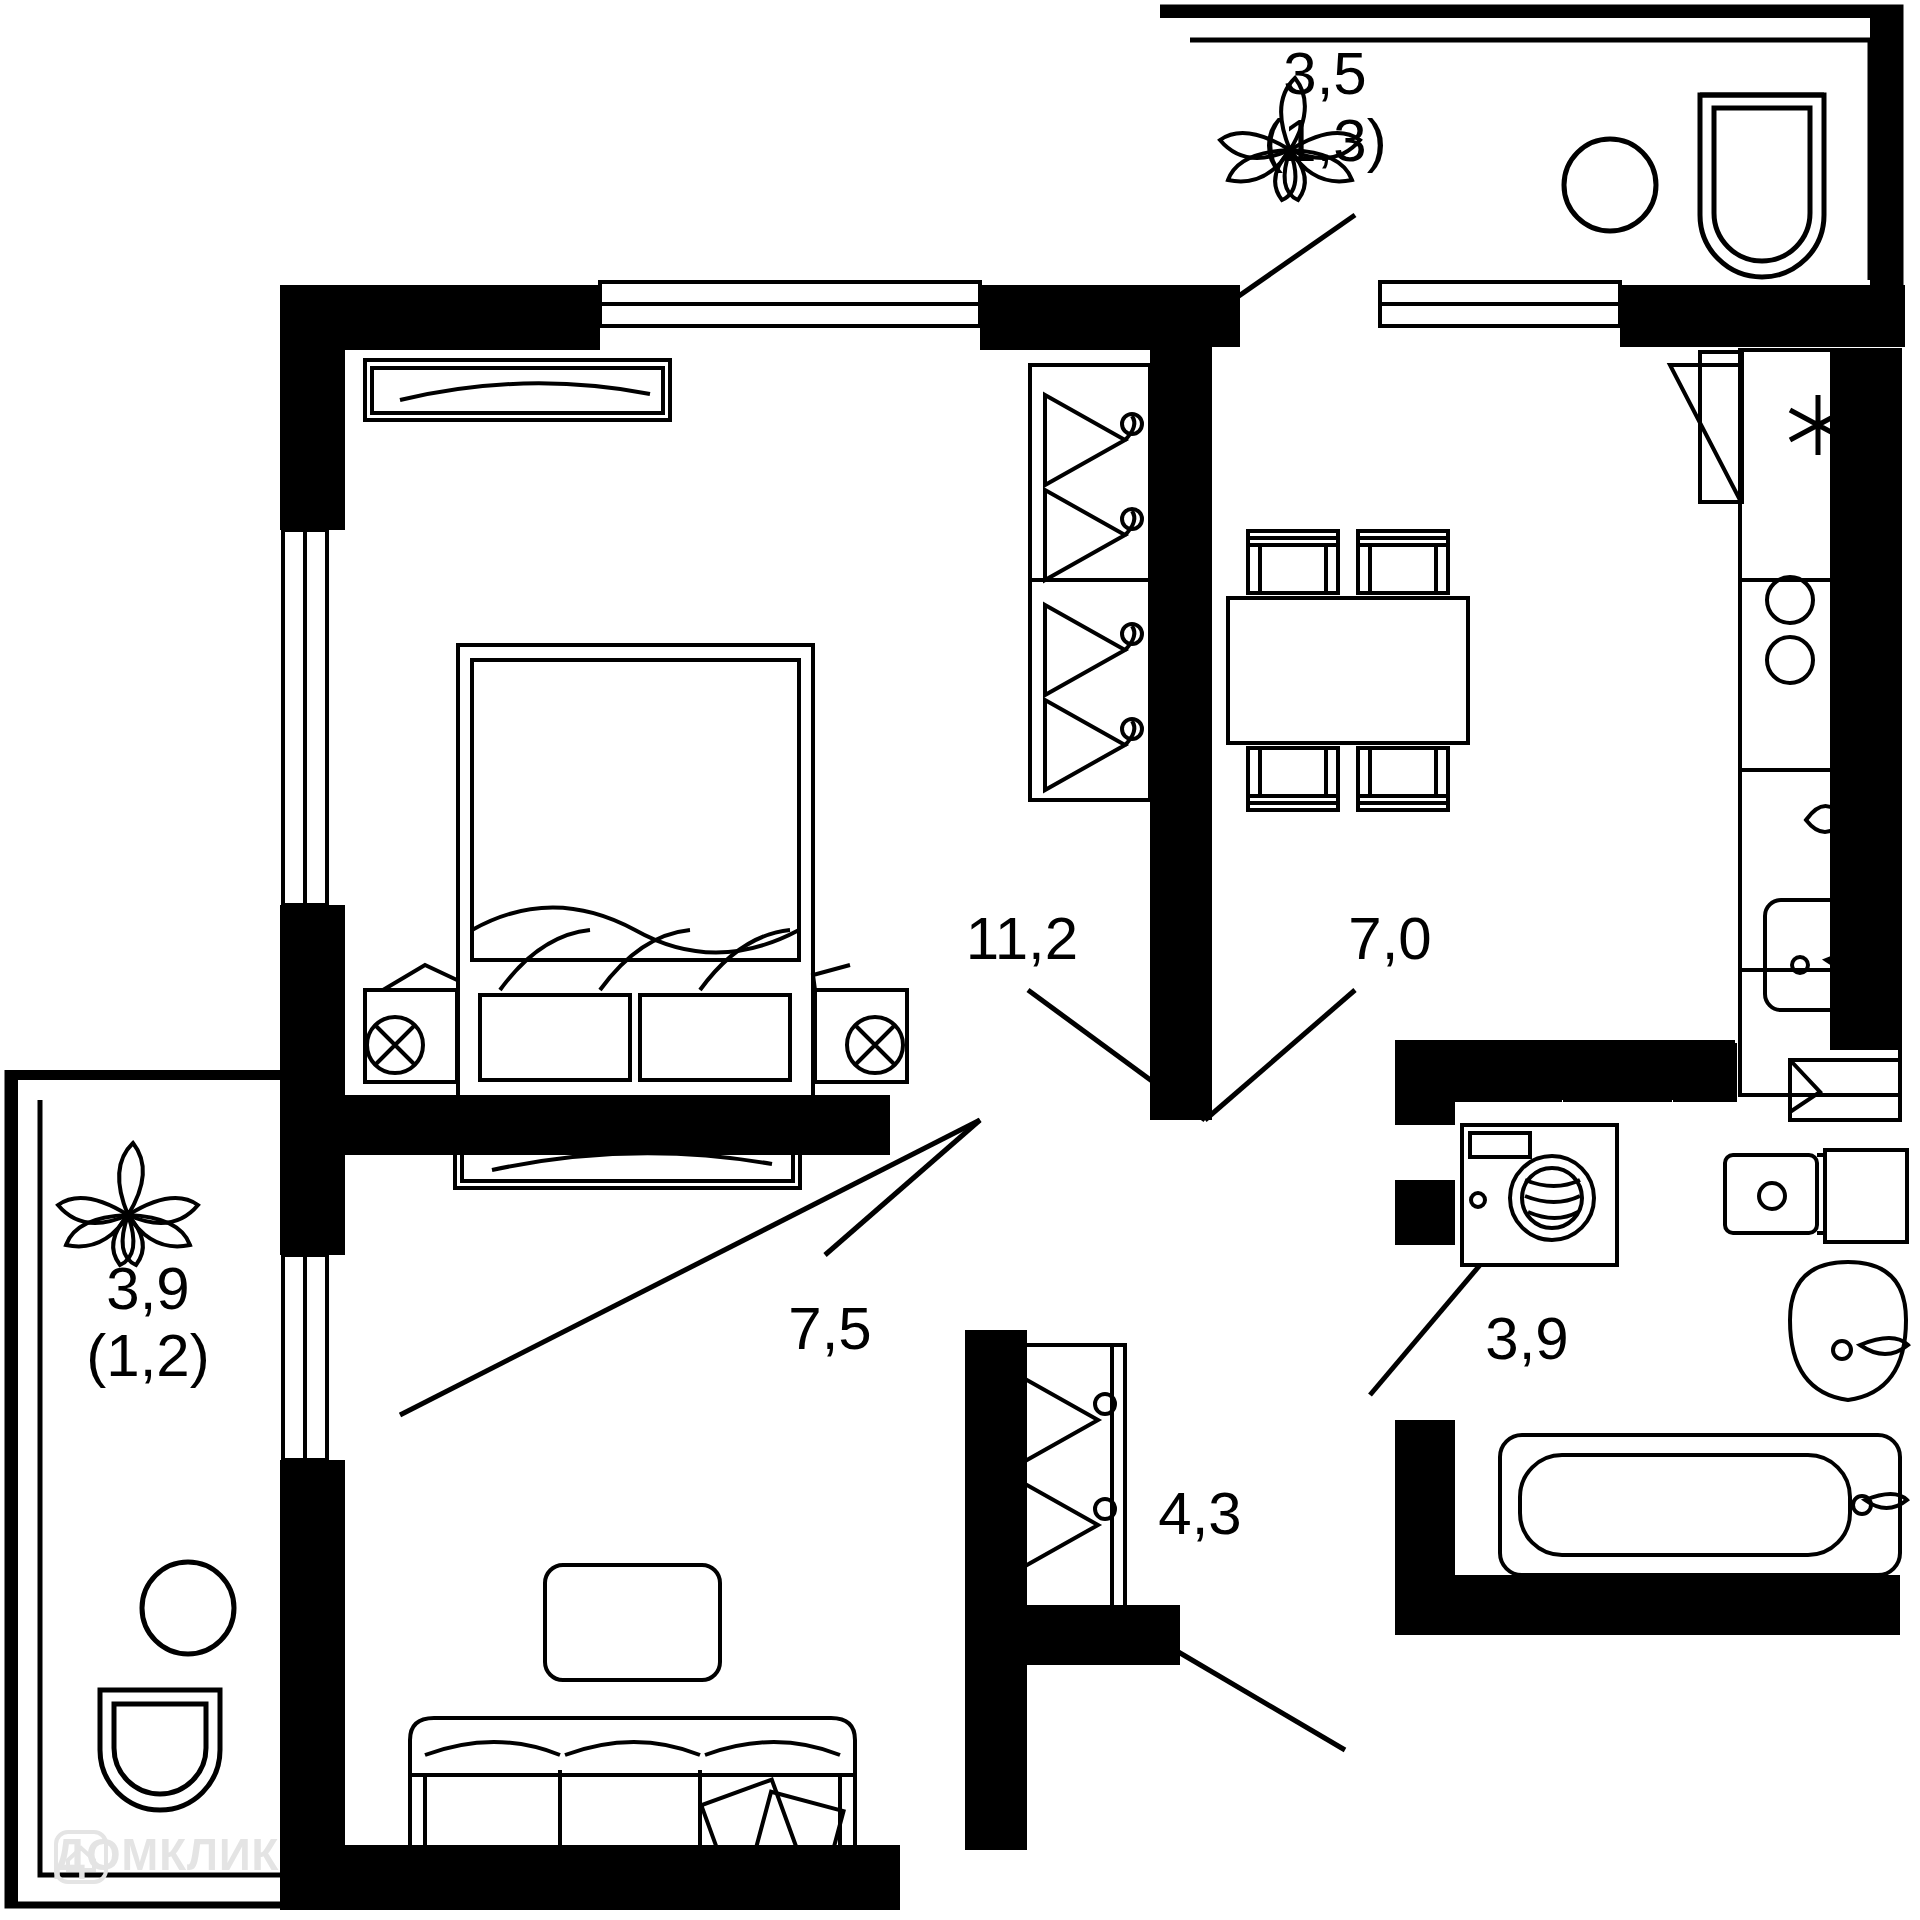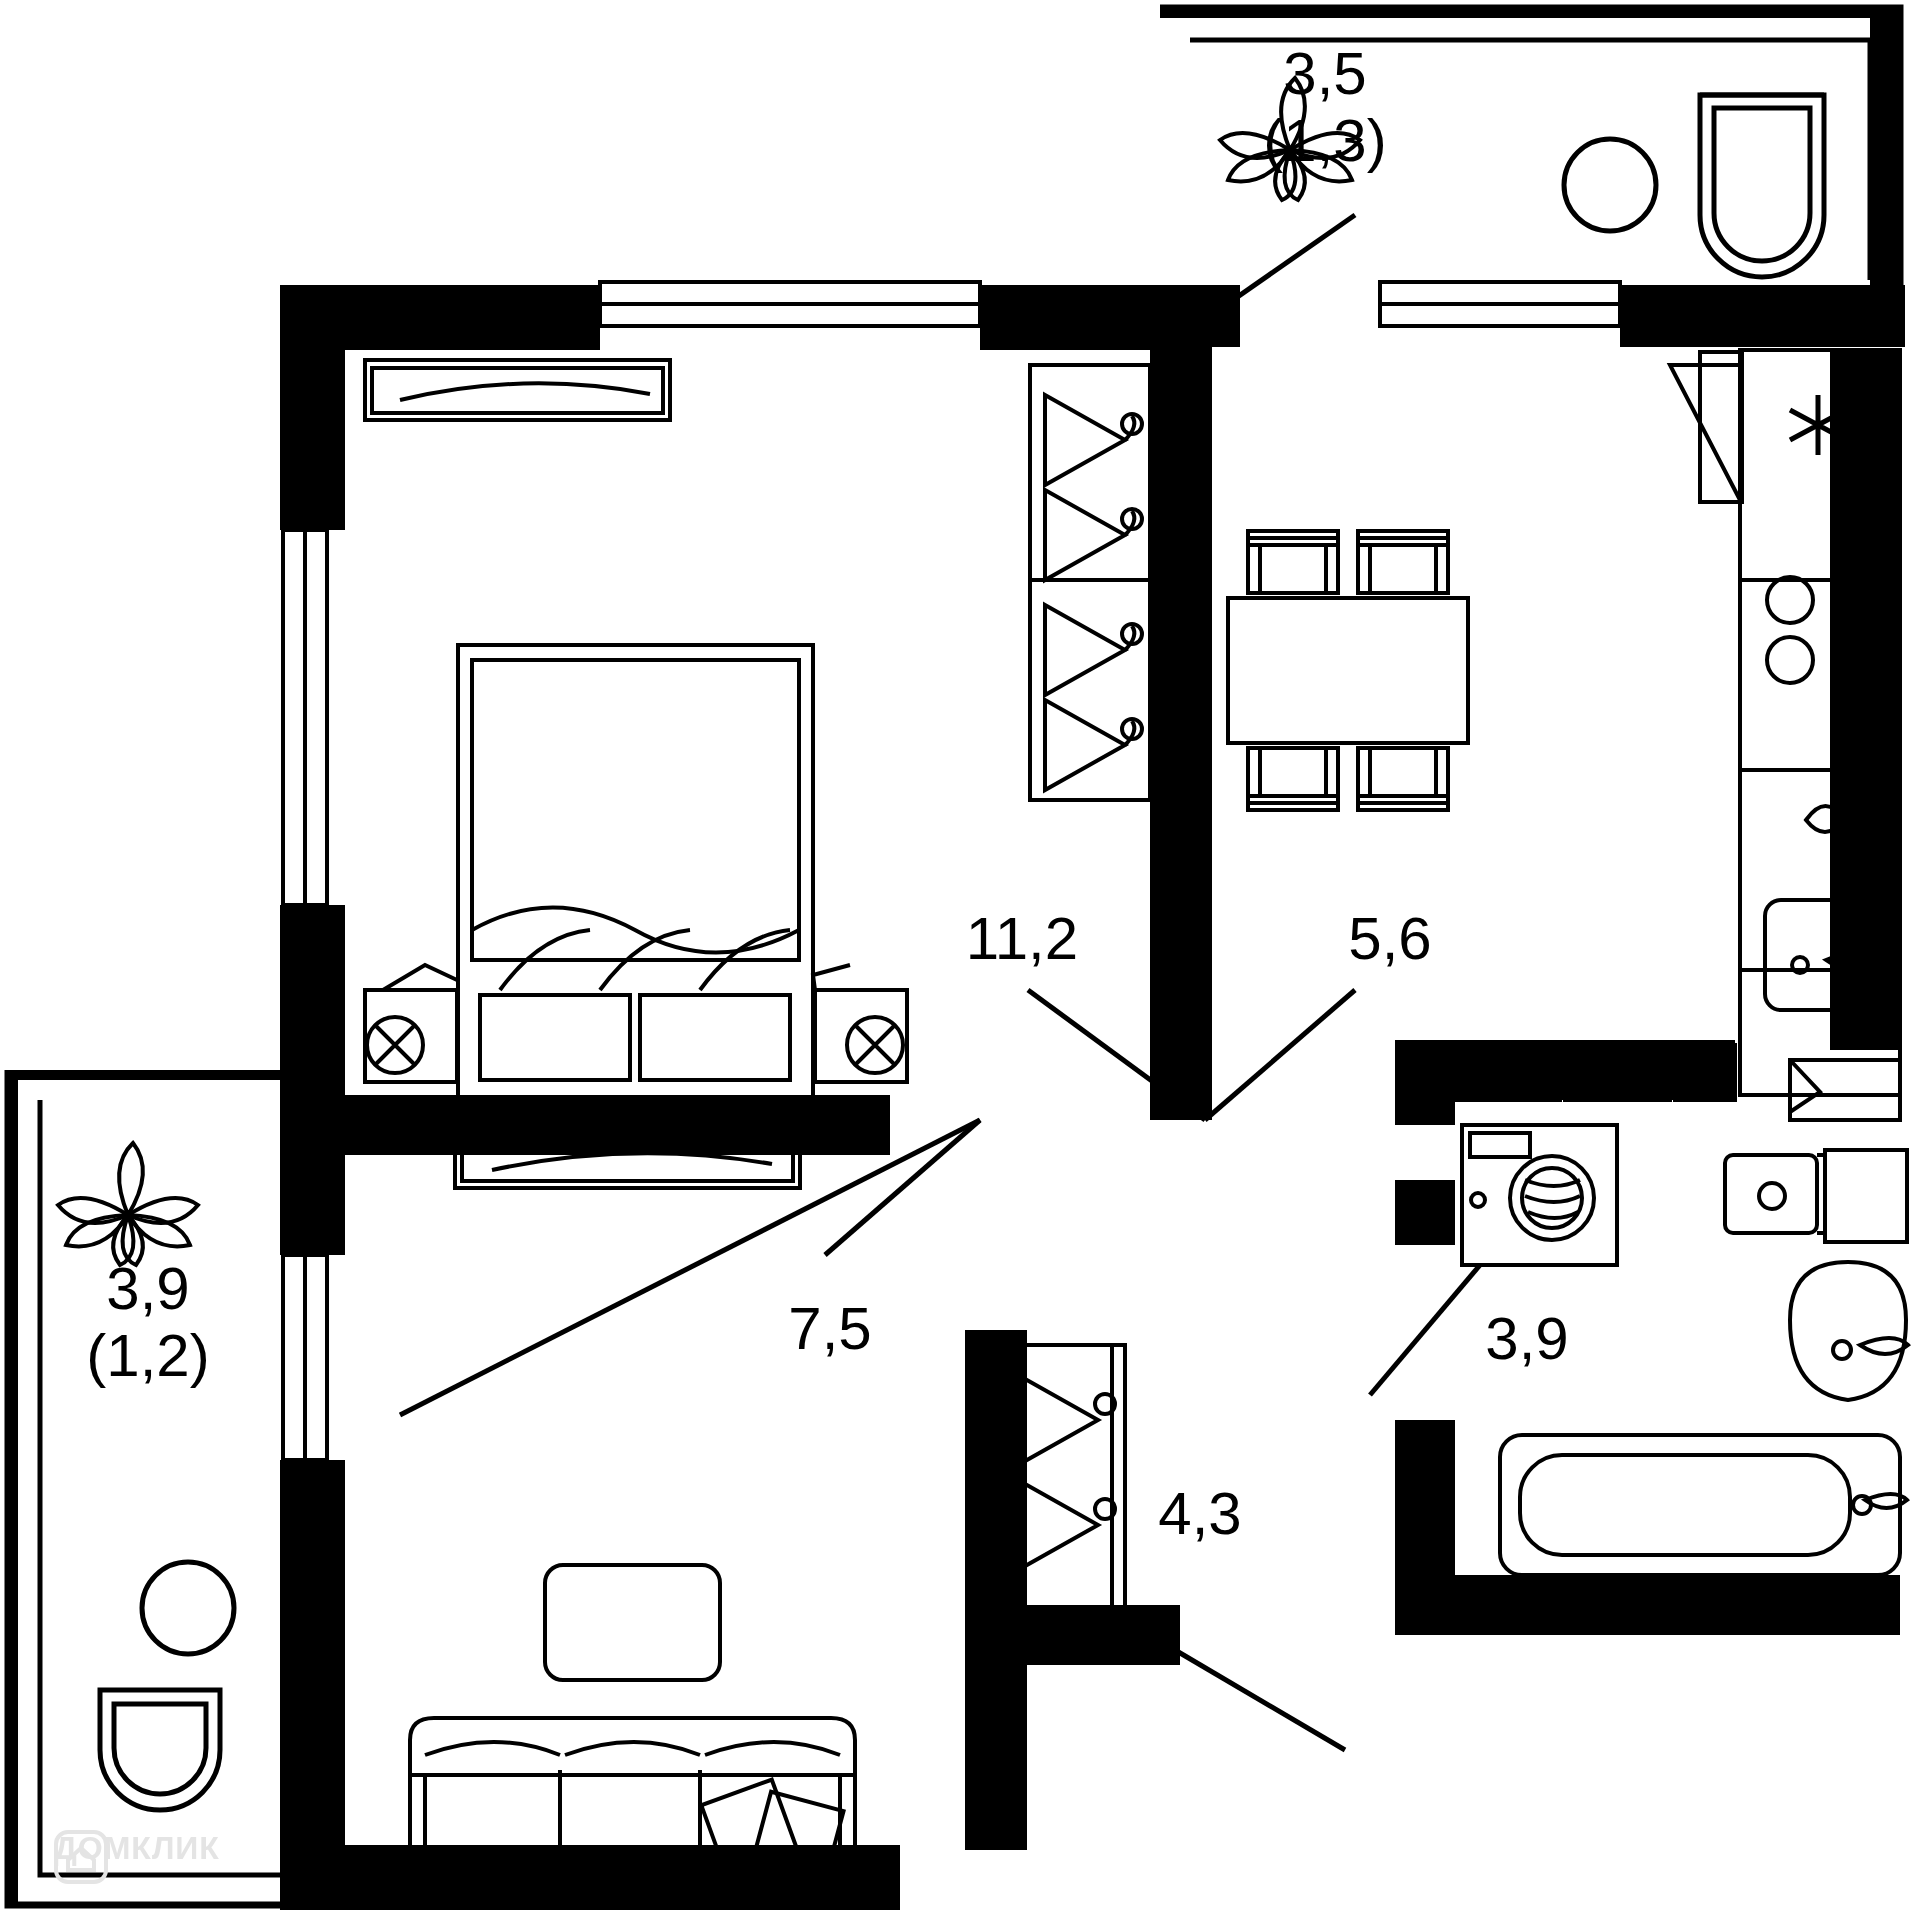--- a/index.html
+++ b/index.html
@@ -1,21 +1,21 @@
 <!DOCTYPE html>
 <html><head>
 <meta charset="utf-8">
 <style>
   html,body{margin:0;padding:0;background:#ffffff;}
   body{width:1920px;height:1920px;font-family:"Liberation Sans",sans-serif;color:#000;overflow:hidden;}
   #plan{position:relative;width:1743px;height:1920px;}
   svg{position:absolute;left:0;top:0;}
   .lbl2{position:absolute;font-size:60px;line-height:1.12;text-align:center;white-space:nowrap;color:#000;}
   .wm{position:absolute;left:54px;top:1830px;display:flex;align-items:center;gap:10px;color:#e2e2e2;}
-  .wm .wtext{font-size:32px;font-weight:700;letter-spacing:1px;color:#e4e4e4;text-align:center;}
+  .wm .wtext{font-size:44px;font-weight:700;letter-spacing:1px;color:#e4e4e4;text-align:center;}
 </style>
 </head>
 <body>
 
 <div id="plan">
 
   <svg width="1920" height="1920" viewBox="0 0 1920 1920">
     <g fill="none" stroke="#000" stroke-width="5">
 
       <g>
@@ -306,21 +306,21 @@
   <div class="lbl2" style="left:1325px; top:40px; transform:translateX(-50%);">
     <div>3,5</div>
     <div>(1,3)</div>
   </div>
 
   <div class="lbl2" style="left:1022px; top:905px; transform:translateX(-50%);">
     <div>11,2</div>
   </div>
 
   <div class="lbl2" style="left:1390px; top:905px; transform:translateX(-50%);">
-    <div>5,6</div>
+    <div>7,0</div>
   </div>
 
   <div class="lbl2" style="left:148px; top:1255px; transform:translateX(-50%);">
     <div>3,9</div>
     <div>(1,2)</div>
   </div>
 
   <div class="lbl2" style="left:830px; top:1295px; transform:translateX(-50%);">
     <div>7,5</div>
   </div>

